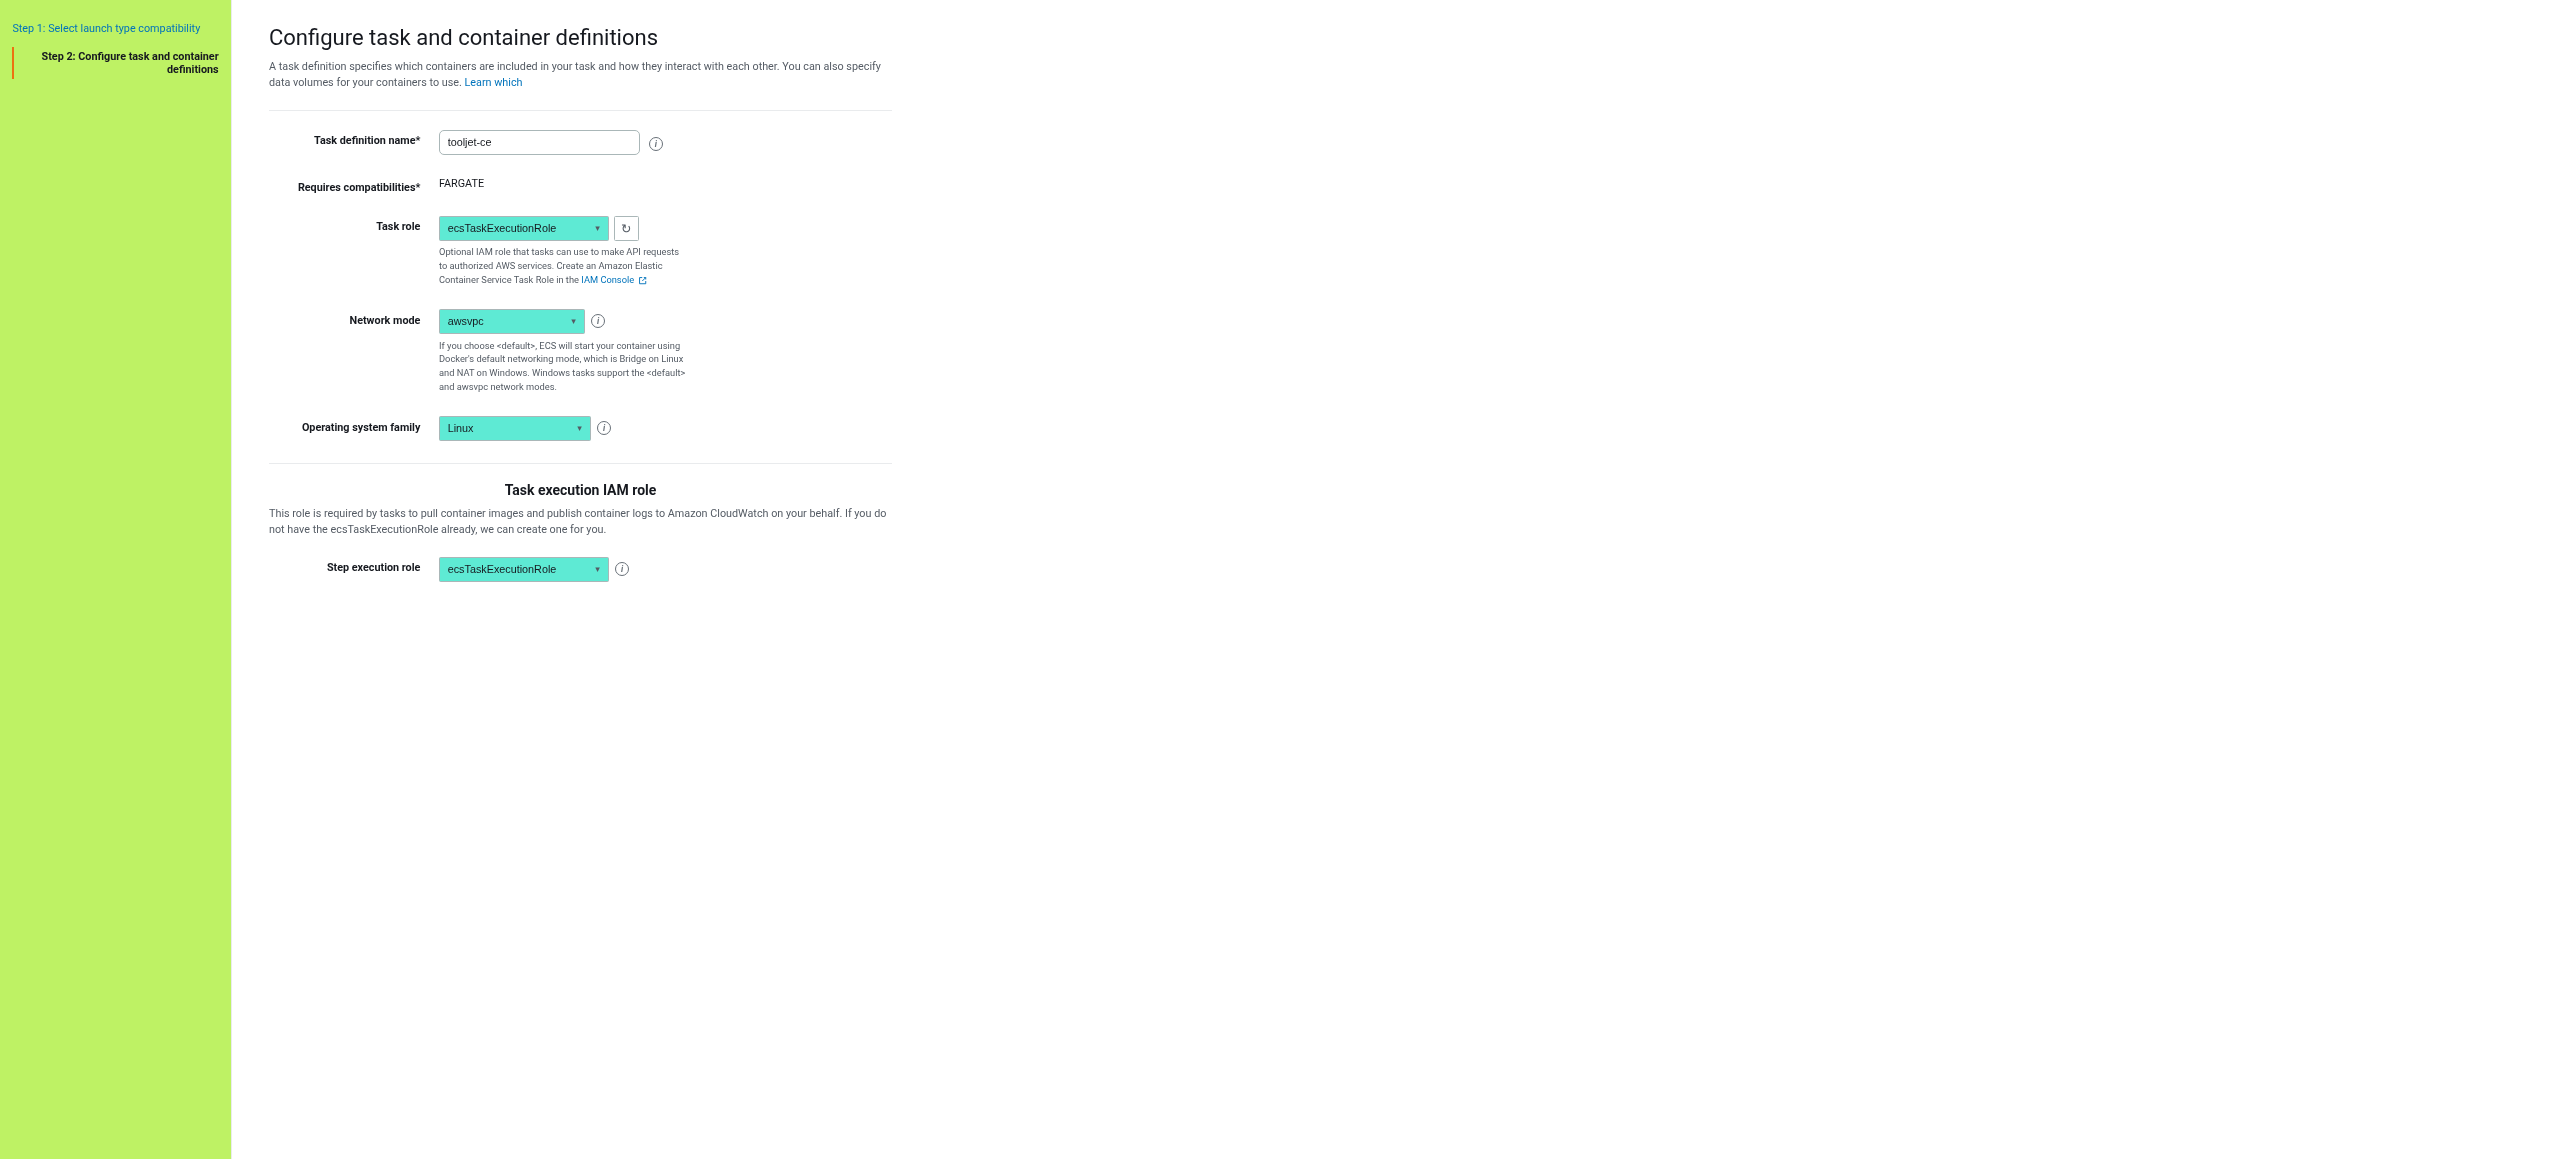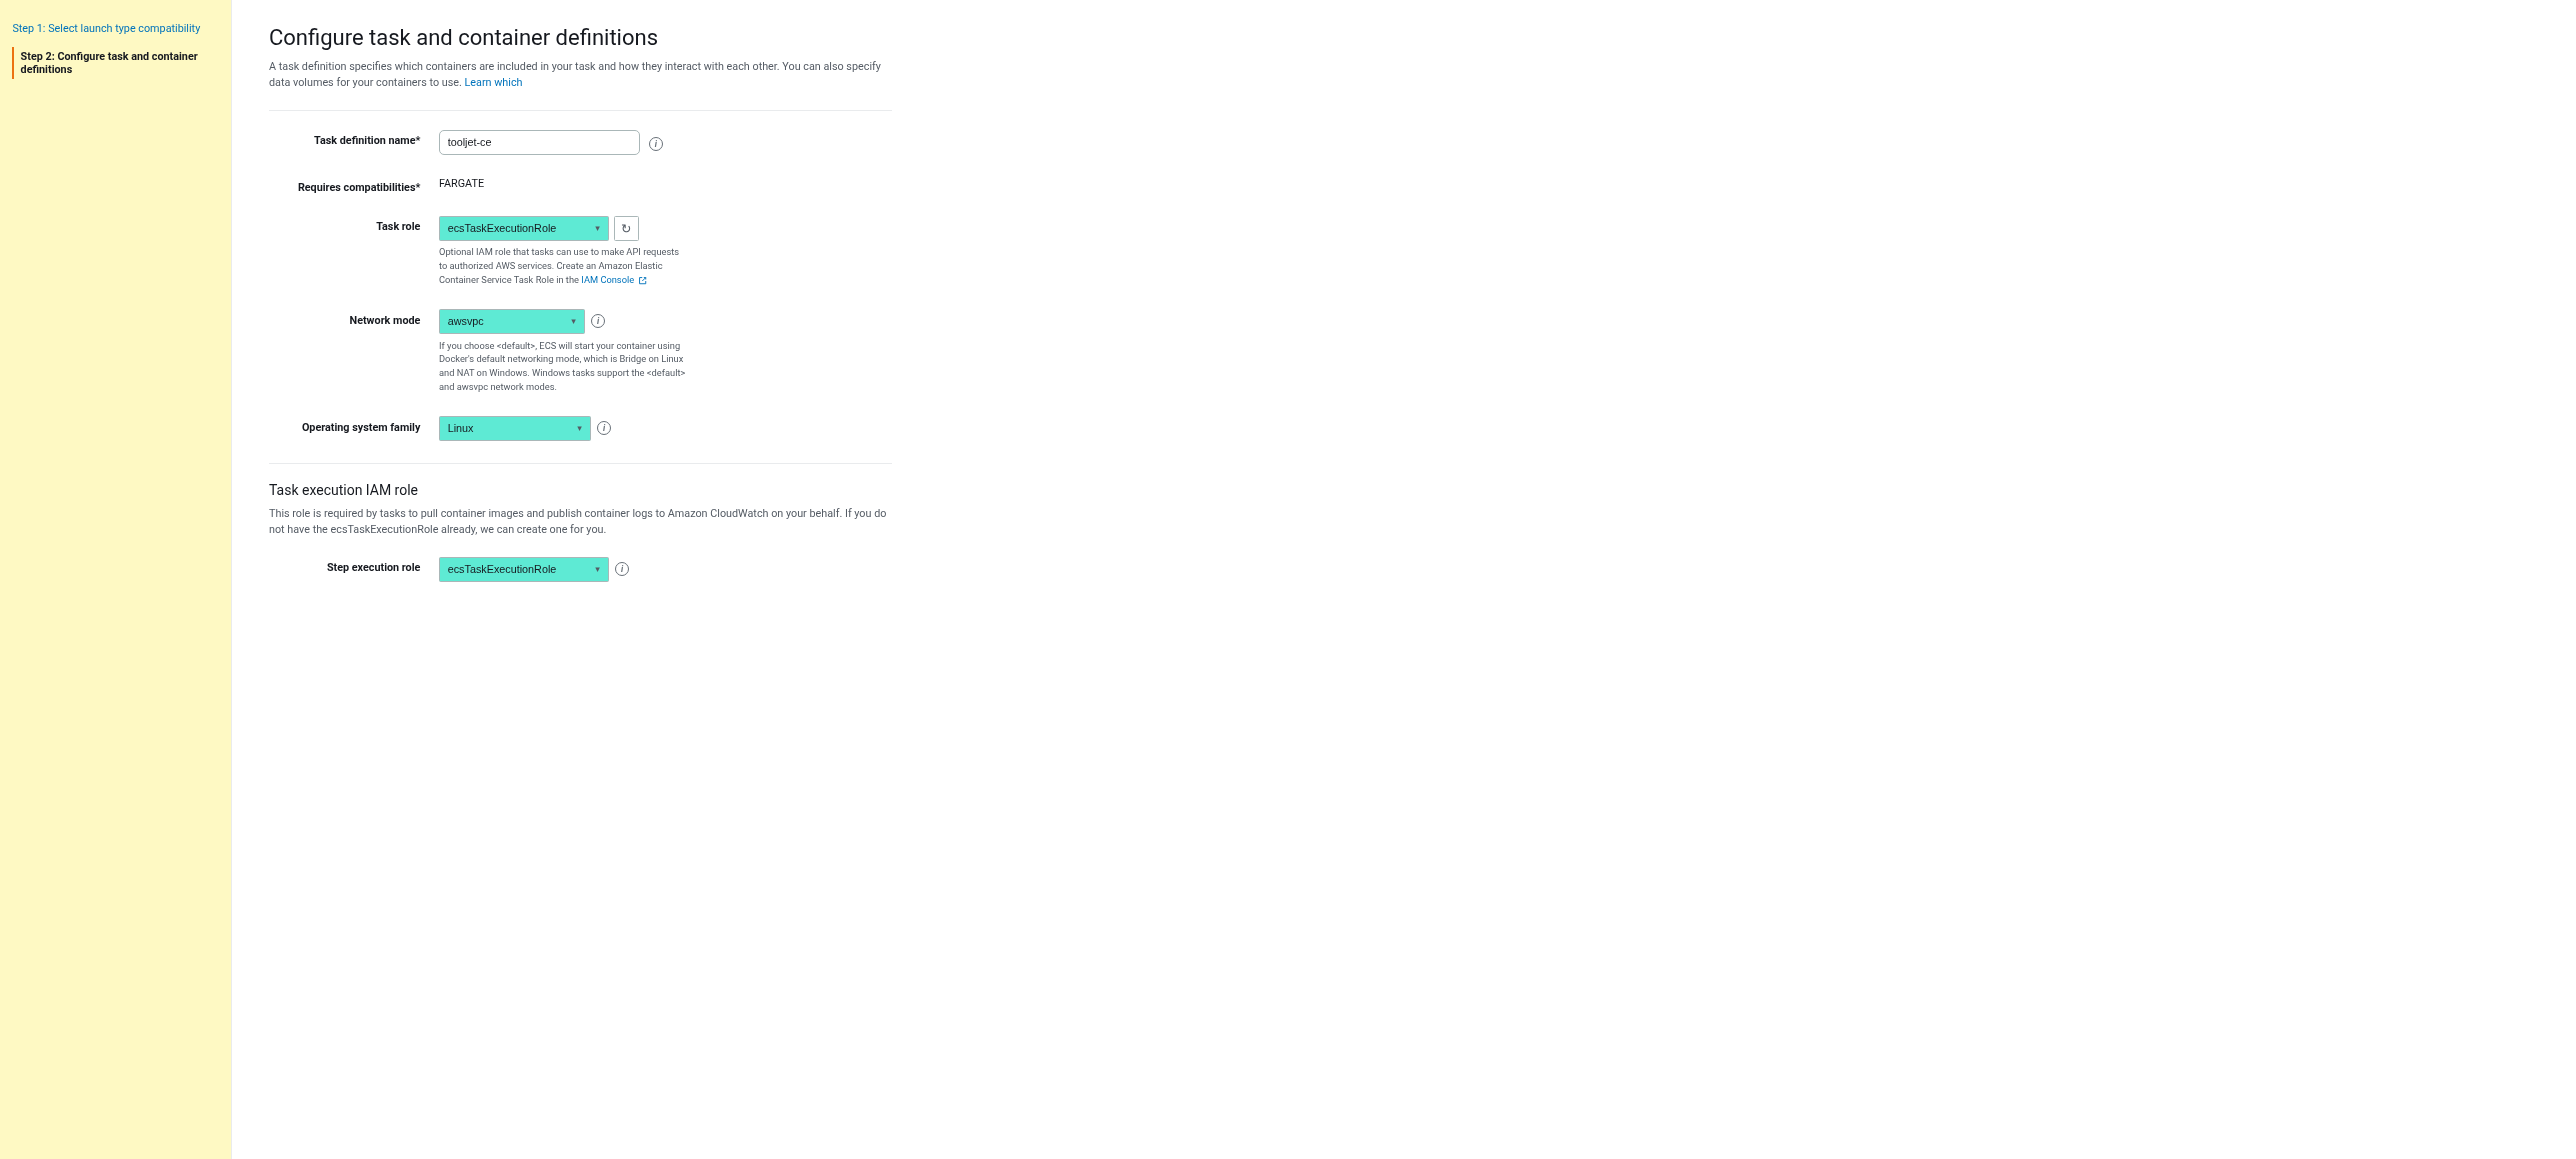--- a/index.html
+++ b/index.html
@@ -9,21 +9,22 @@
       color: #16191f;
       background: #fff;
       display: flex;
       min-height: 100vh;
     }
     .sidebar {
       width: 232px;
       min-width: 232px;
       padding: 18.6px 12.4px;
       border-right: 0.8px solid #e9ebed;
-      background: #fef9c3;
+      background: #bef264;
+      text-align: right;
     }
     .sidebar-step {
       display: flex;
       align-items: flex-start;
       margin-bottom: 9.3px;
       padding: 3.1px 0;
       font-size: 10.8px;
       cursor: pointer;
       color: #0073bb;
     }
@@ -166,24 +167,25 @@
     .field-hint a {
       color: #0073bb;
       text-decoration: none;
     }
     .field-hint a svg {
       vertical-align: middle;
       margin-left: 1.5px;
     }
     .section-header {
       font-size: 14px;
-      font-weight: 400;
+      font-weight: 700;
       color: #16191f;
       margin-bottom: 7.7px;
       margin-top: 12.4px;
+      text-align: center;
     }
     .section-desc {
       font-size: 10.8px;
       color: #545b64;
       margin-bottom: 18.6px;
       line-height: 1.5;
     }
     .task-role-row {
       display: flex;
       align-items: flex-start;

